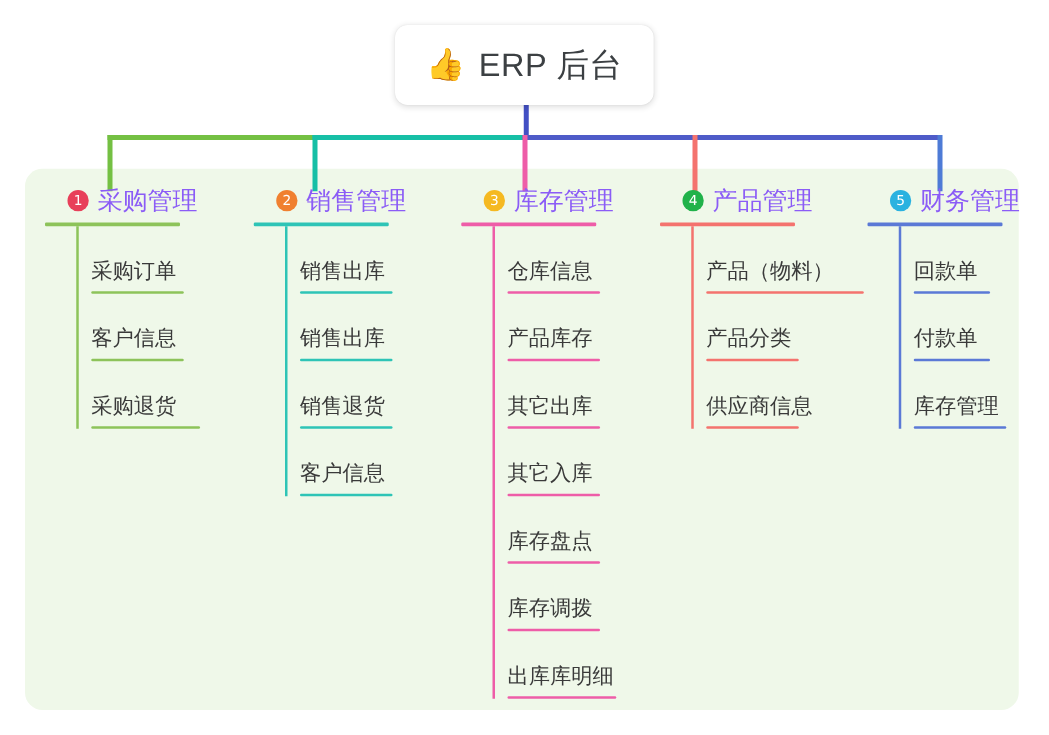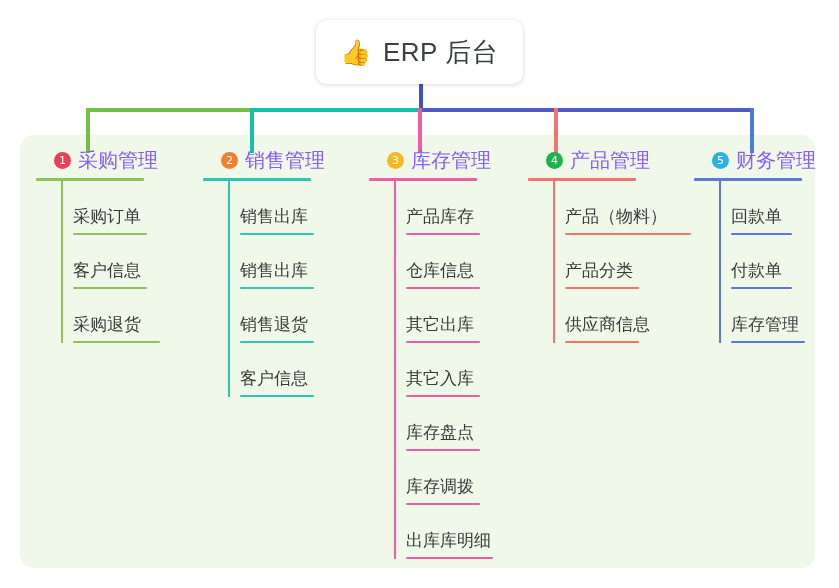--- a/index.html
+++ b/index.html
@@ -144,25 +144,25 @@
       </div>
       <div class="col" style="left: 369px;">
         <div class="col-head">
           <span class="badge" style="background: rgb(245, 185, 33);">3</span>
           <span class="col-title">库存管理</span>
         </div>
         <div class="head-rule" style="background: rgb(238, 93, 168); width: 108px;"></div>
         <div class="items">
           <div class="spine" style="background: rgb(238, 93, 168);"></div>
           <div class="item">
+            <div class="item-label">仓库信息</div>
+            <div class="item-rule" style="background: rgb(238, 93, 168); width: 74px;"></div>
+          </div>
+          <div class="item">
             <div class="item-label">产品库存</div>
-            <div class="item-rule" style="background: rgb(238, 93, 168); width: 74px;"></div>
-          </div>
-          <div class="item">
-            <div class="item-label">仓库信息</div>
             <div class="item-rule" style="background: rgb(238, 93, 168); width: 74px;"></div>
           </div>
           <div class="item">
             <div class="item-label">其它出库</div>
             <div class="item-rule" style="background: rgb(238, 93, 168); width: 74px;"></div>
           </div>
           <div class="item">
             <div class="item-label">其它入库</div>
             <div class="item-rule" style="background: rgb(238, 93, 168); width: 74px;"></div>
           </div>

